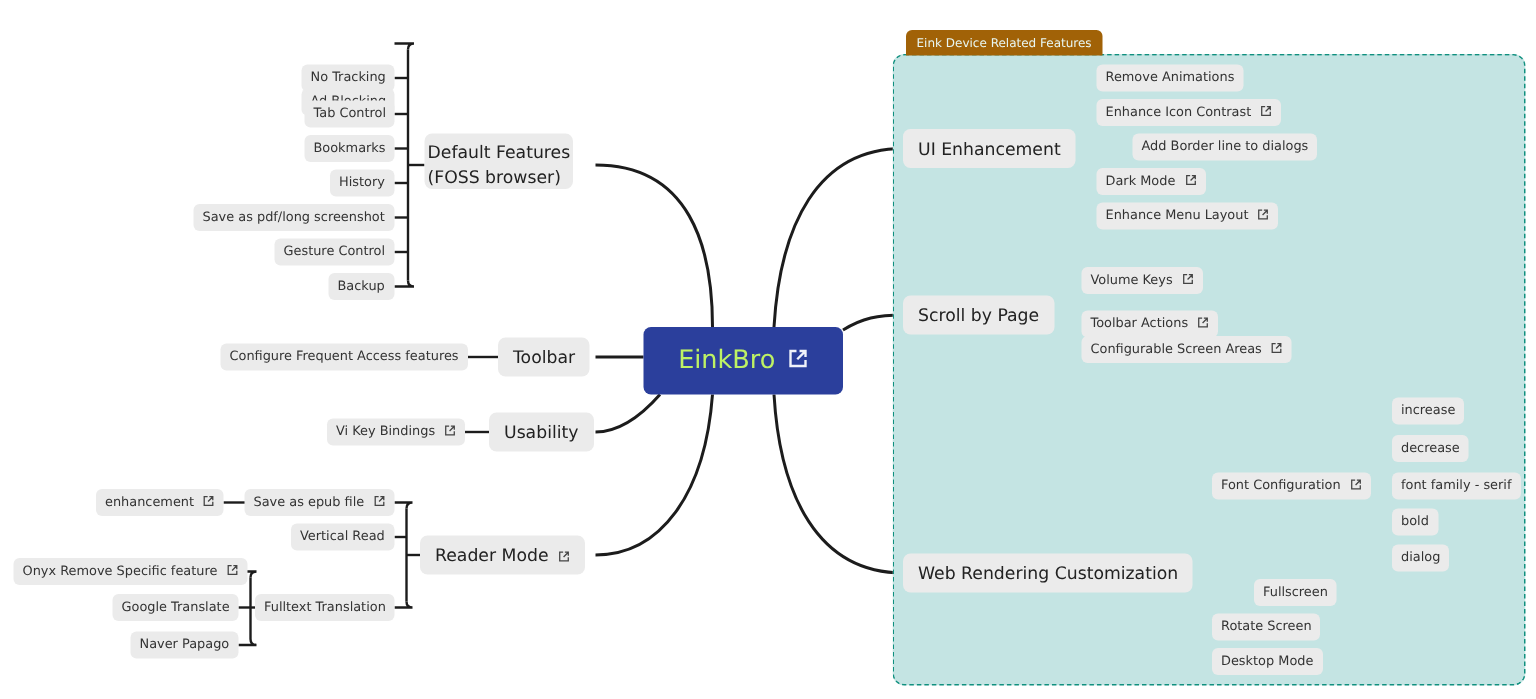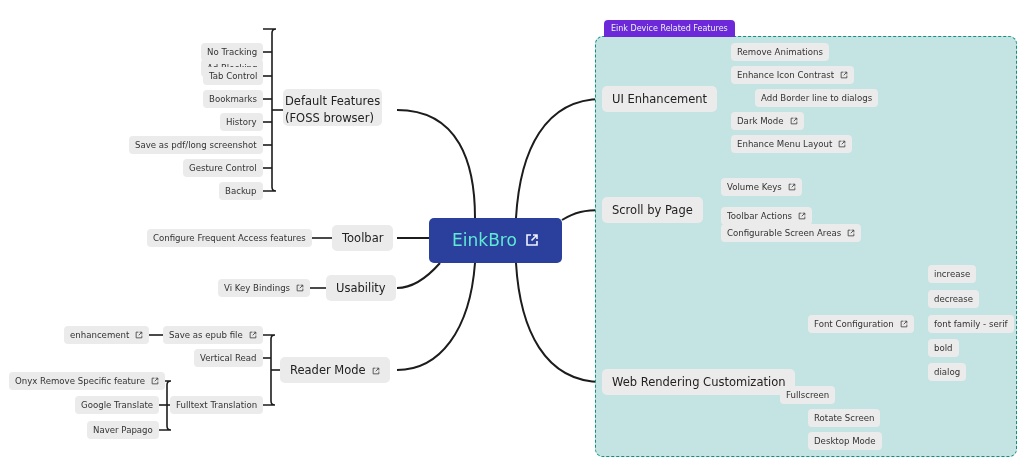--- a/index.html
+++ b/index.html
@@ -2,28 +2,28 @@
 <html><head>
 <meta charset="utf-8">
 <style>
   html, body { margin:0; padding:0; background:#ffffff; }
   body { width:1024px; height:466px; position:relative; overflow:hidden;
          font-family:"DejaVu Sans", sans-serif; color:#2b2b2b; }
   #lines { position:absolute; left:0; top:0; width:1024px; height:466px; }
   .region { position:absolute; left:595px; top:36px; width:422px; height:421px;
             background:#c4e4e3; border:1.5px dashed #10907f; border-radius:8px; box-sizing:border-box; }
   .region-tab { position:absolute; left:604px; top:20px; height:17px; padding:0 7px;
-                background:#6d28d9; color:#e8f7f3; font-size:8px; line-height:17px;
+                background:#a16207; color:#e8f7f3; font-size:8px; line-height:17px;
                 border-radius:4px 4px 0 0; }
   .node { position:absolute; background:#ebebeb; border-radius:4px; font-size:8.6px;
           line-height:18px; height:18px; padding:0 6px; white-space:nowrap; box-sizing:border-box; color:#333; }
   .node.main { font-size:11.5px; height:26px; line-height:26px; padding:0 10px; border-radius:5px; color:#222; }
   .node.main.two { height:37px; line-height:17px; padding:4px 2px; white-space:normal; }
   .root { position:absolute; left:429px; top:218px; width:133px; height:45px; background:#2b3f9c;
-          border-radius:5px; color:#5eead4; font-size:17px; line-height:45px; text-align:center; }
+          border-radius:5px; color:#bef264; font-size:17px; line-height:45px; text-align:center; }
   .ext { display:inline-block; width:8px; height:8px; margin-left:6px; vertical-align:-1px; }
   .root .ext { width:14px; height:14px; margin-left:8px; vertical-align:-1px; }
 </style>
 </head>
 <body>
 
 <svg id="lines">
     <path d="M283 110H272" fill="none" stroke="#1c1c1c" stroke-width="1.6"></path>
     <path d="M263 29H276Q272 29 272 33" fill="none" stroke="#1c1c1c" stroke-width="1.6"></path>
     <path d="M263 52H272" fill="none" stroke="#1c1c1c" stroke-width="1.6"></path>
@@ -157,21 +157,21 @@
       </svg></div>
     <div class="node " style="left: 721px; top: 224px;"><span>Configurable Screen Areas</span><svg class="ext" viewBox="0 0 14 14">
         <path d="M6 2H2v10h10V8" fill="none" stroke="#444" stroke-width="1.5"></path>
         <path d="M8 2h4v4M12 2L6.5 7.5" fill="none" stroke="#444" stroke-width="1.5"></path>
       </svg></div>
     <div class="node main" style="left: 602px; top: 369px;"><span>Web Rendering Customization</span></div>
     <div class="node " style="left: 808px; top: 315px;"><span>Font Configuration</span><svg class="ext" viewBox="0 0 14 14">
         <path d="M6 2H2v10h10V8" fill="none" stroke="#444" stroke-width="1.5"></path>
         <path d="M8 2h4v4M12 2L6.5 7.5" fill="none" stroke="#444" stroke-width="1.5"></path>
       </svg></div>
-    <div class="node " style="left: 780px; top: 386px; text-align: center;"><span>Fullscreen</span></div>
+    <div class="node " style="left: 836px; top: 386px; text-align: center;"><span>Fullscreen</span></div>
     <div class="node " style="left: 808px; top: 409px;"><span>Rotate Screen</span></div>
     <div class="node " style="left: 808px; top: 432px;"><span>Desktop Mode</span></div>
     <div class="node " style="left: 928px; top: 265px;"><span>increase</span></div>
     <div class="node " style="left: 928px; top: 290px;"><span>decrease</span></div>
     <div class="node " style="left: 928px; top: 315px;"><span>font family - serif</span></div>
     <div class="node " style="left: 928px; top: 339px;"><span>bold</span></div>
     <div class="node " style="left: 928px; top: 363px;"><span>dialog</span></div>
   </div>
 
 </body></html>

